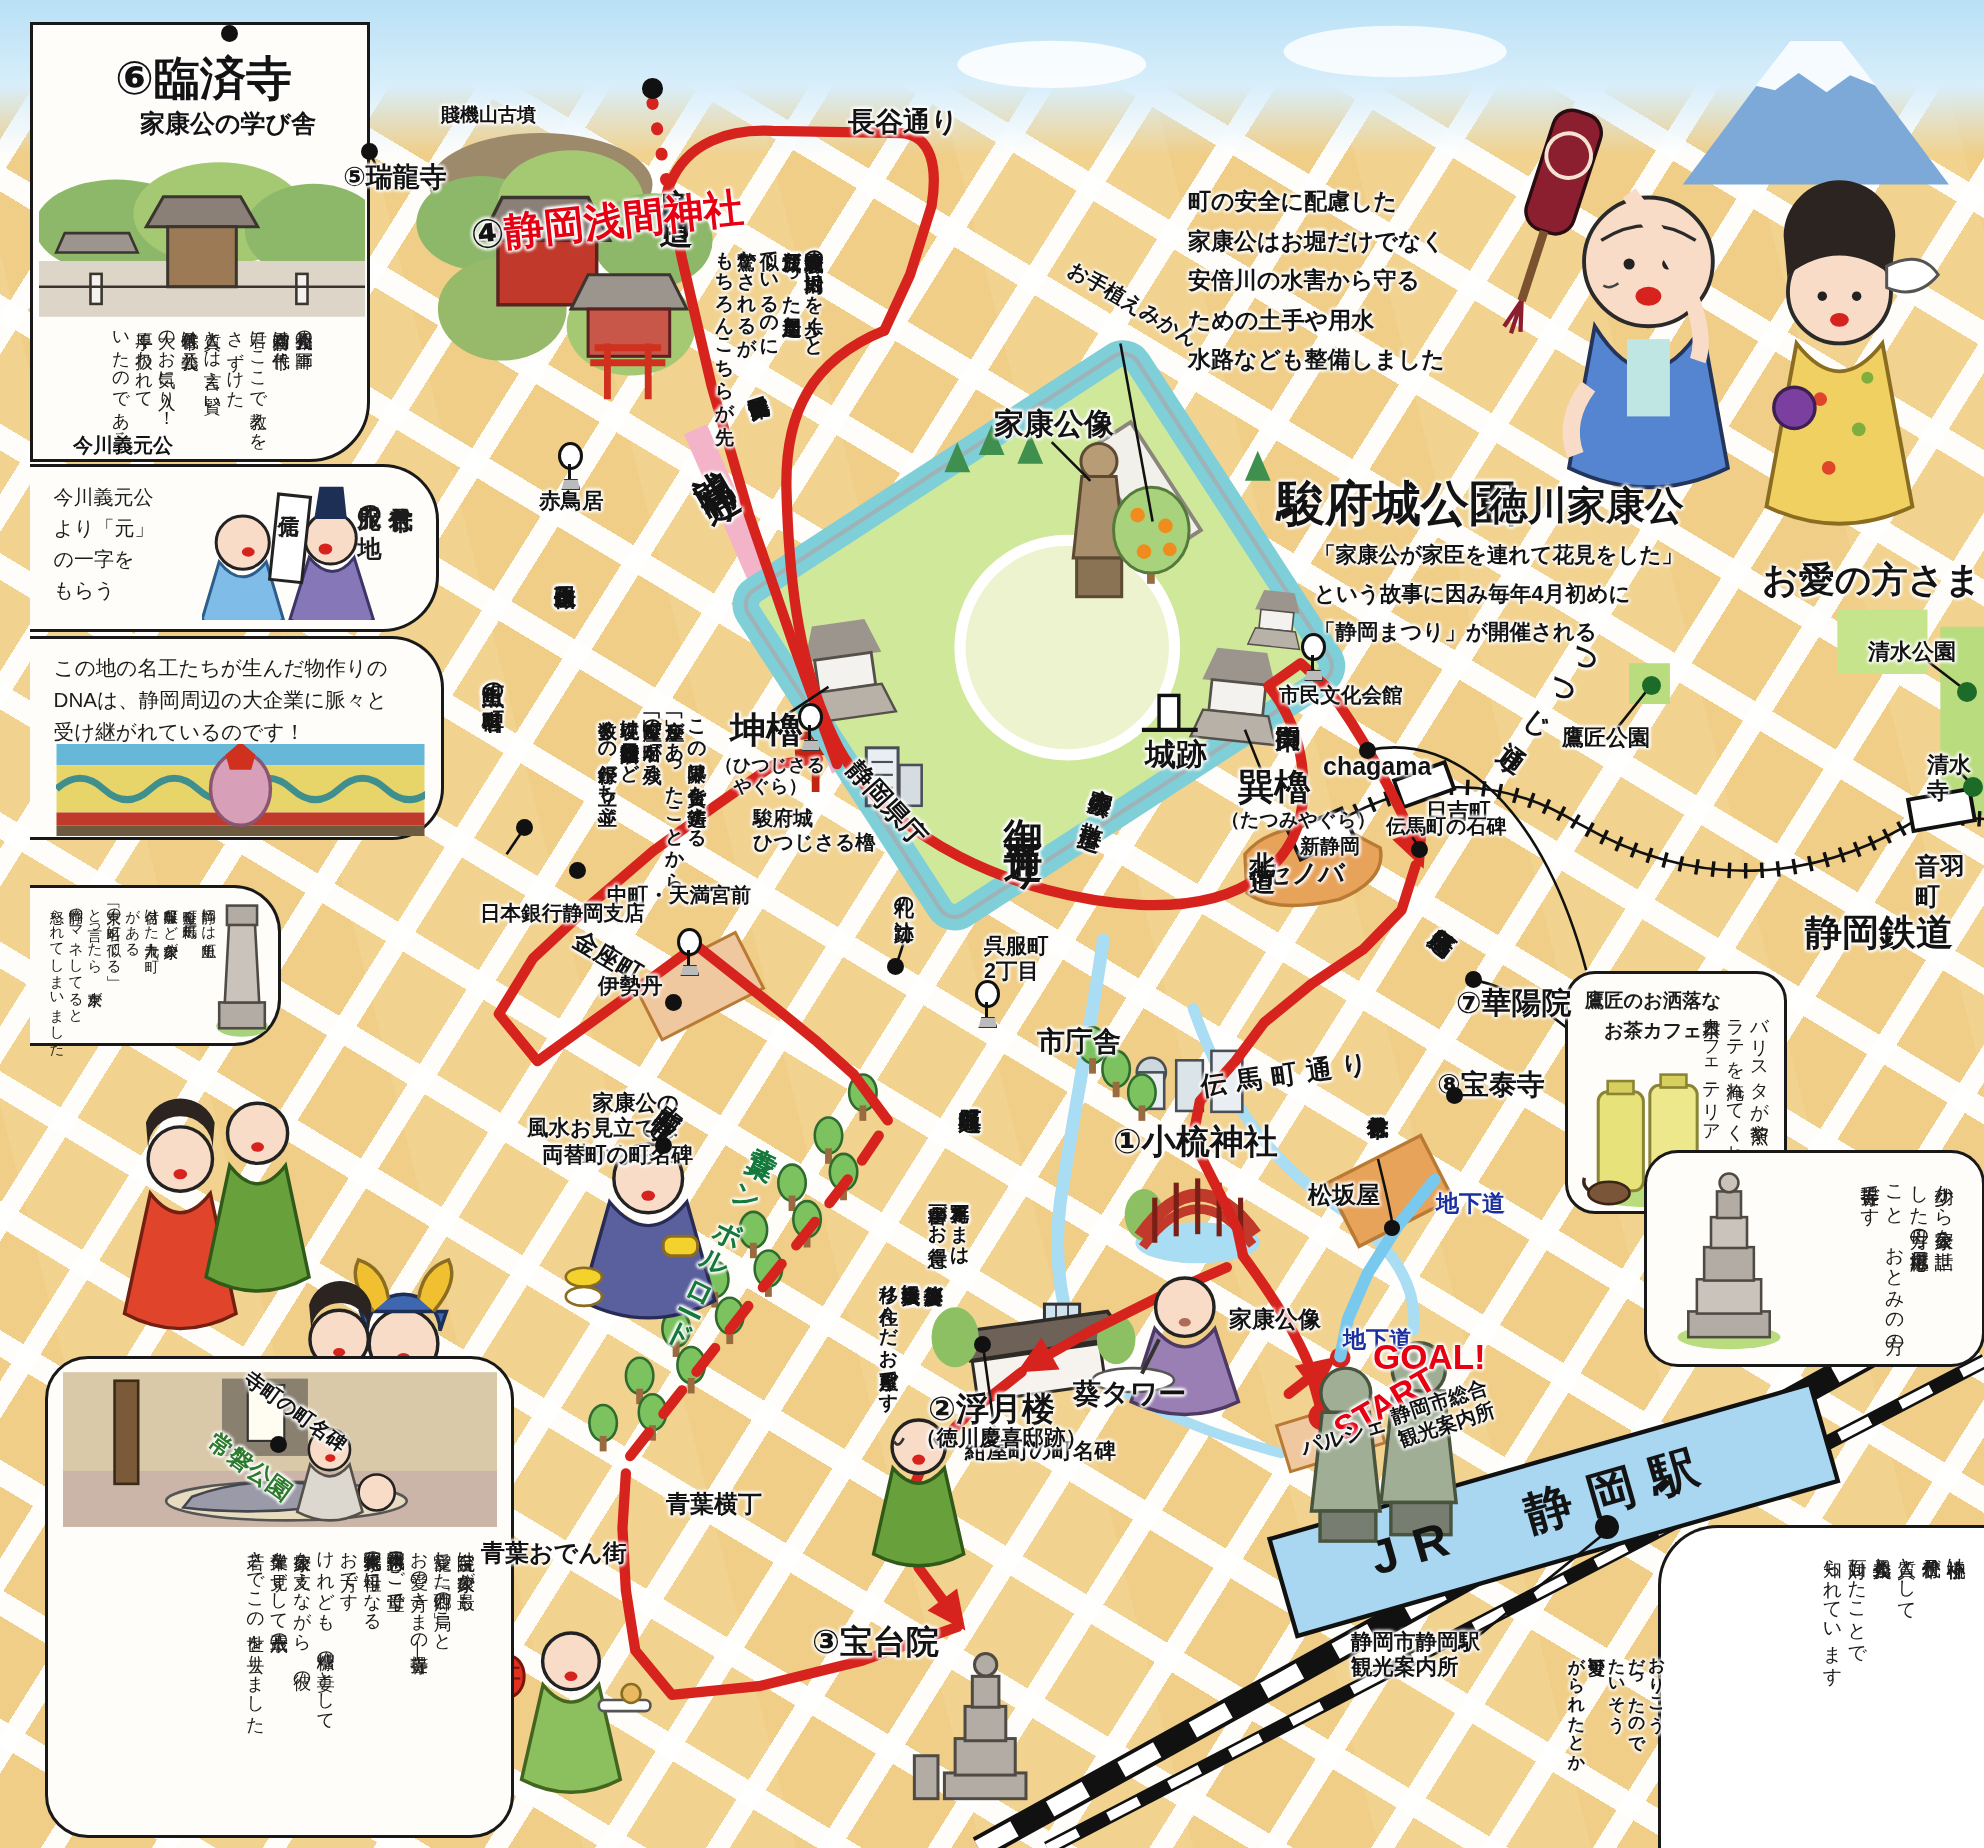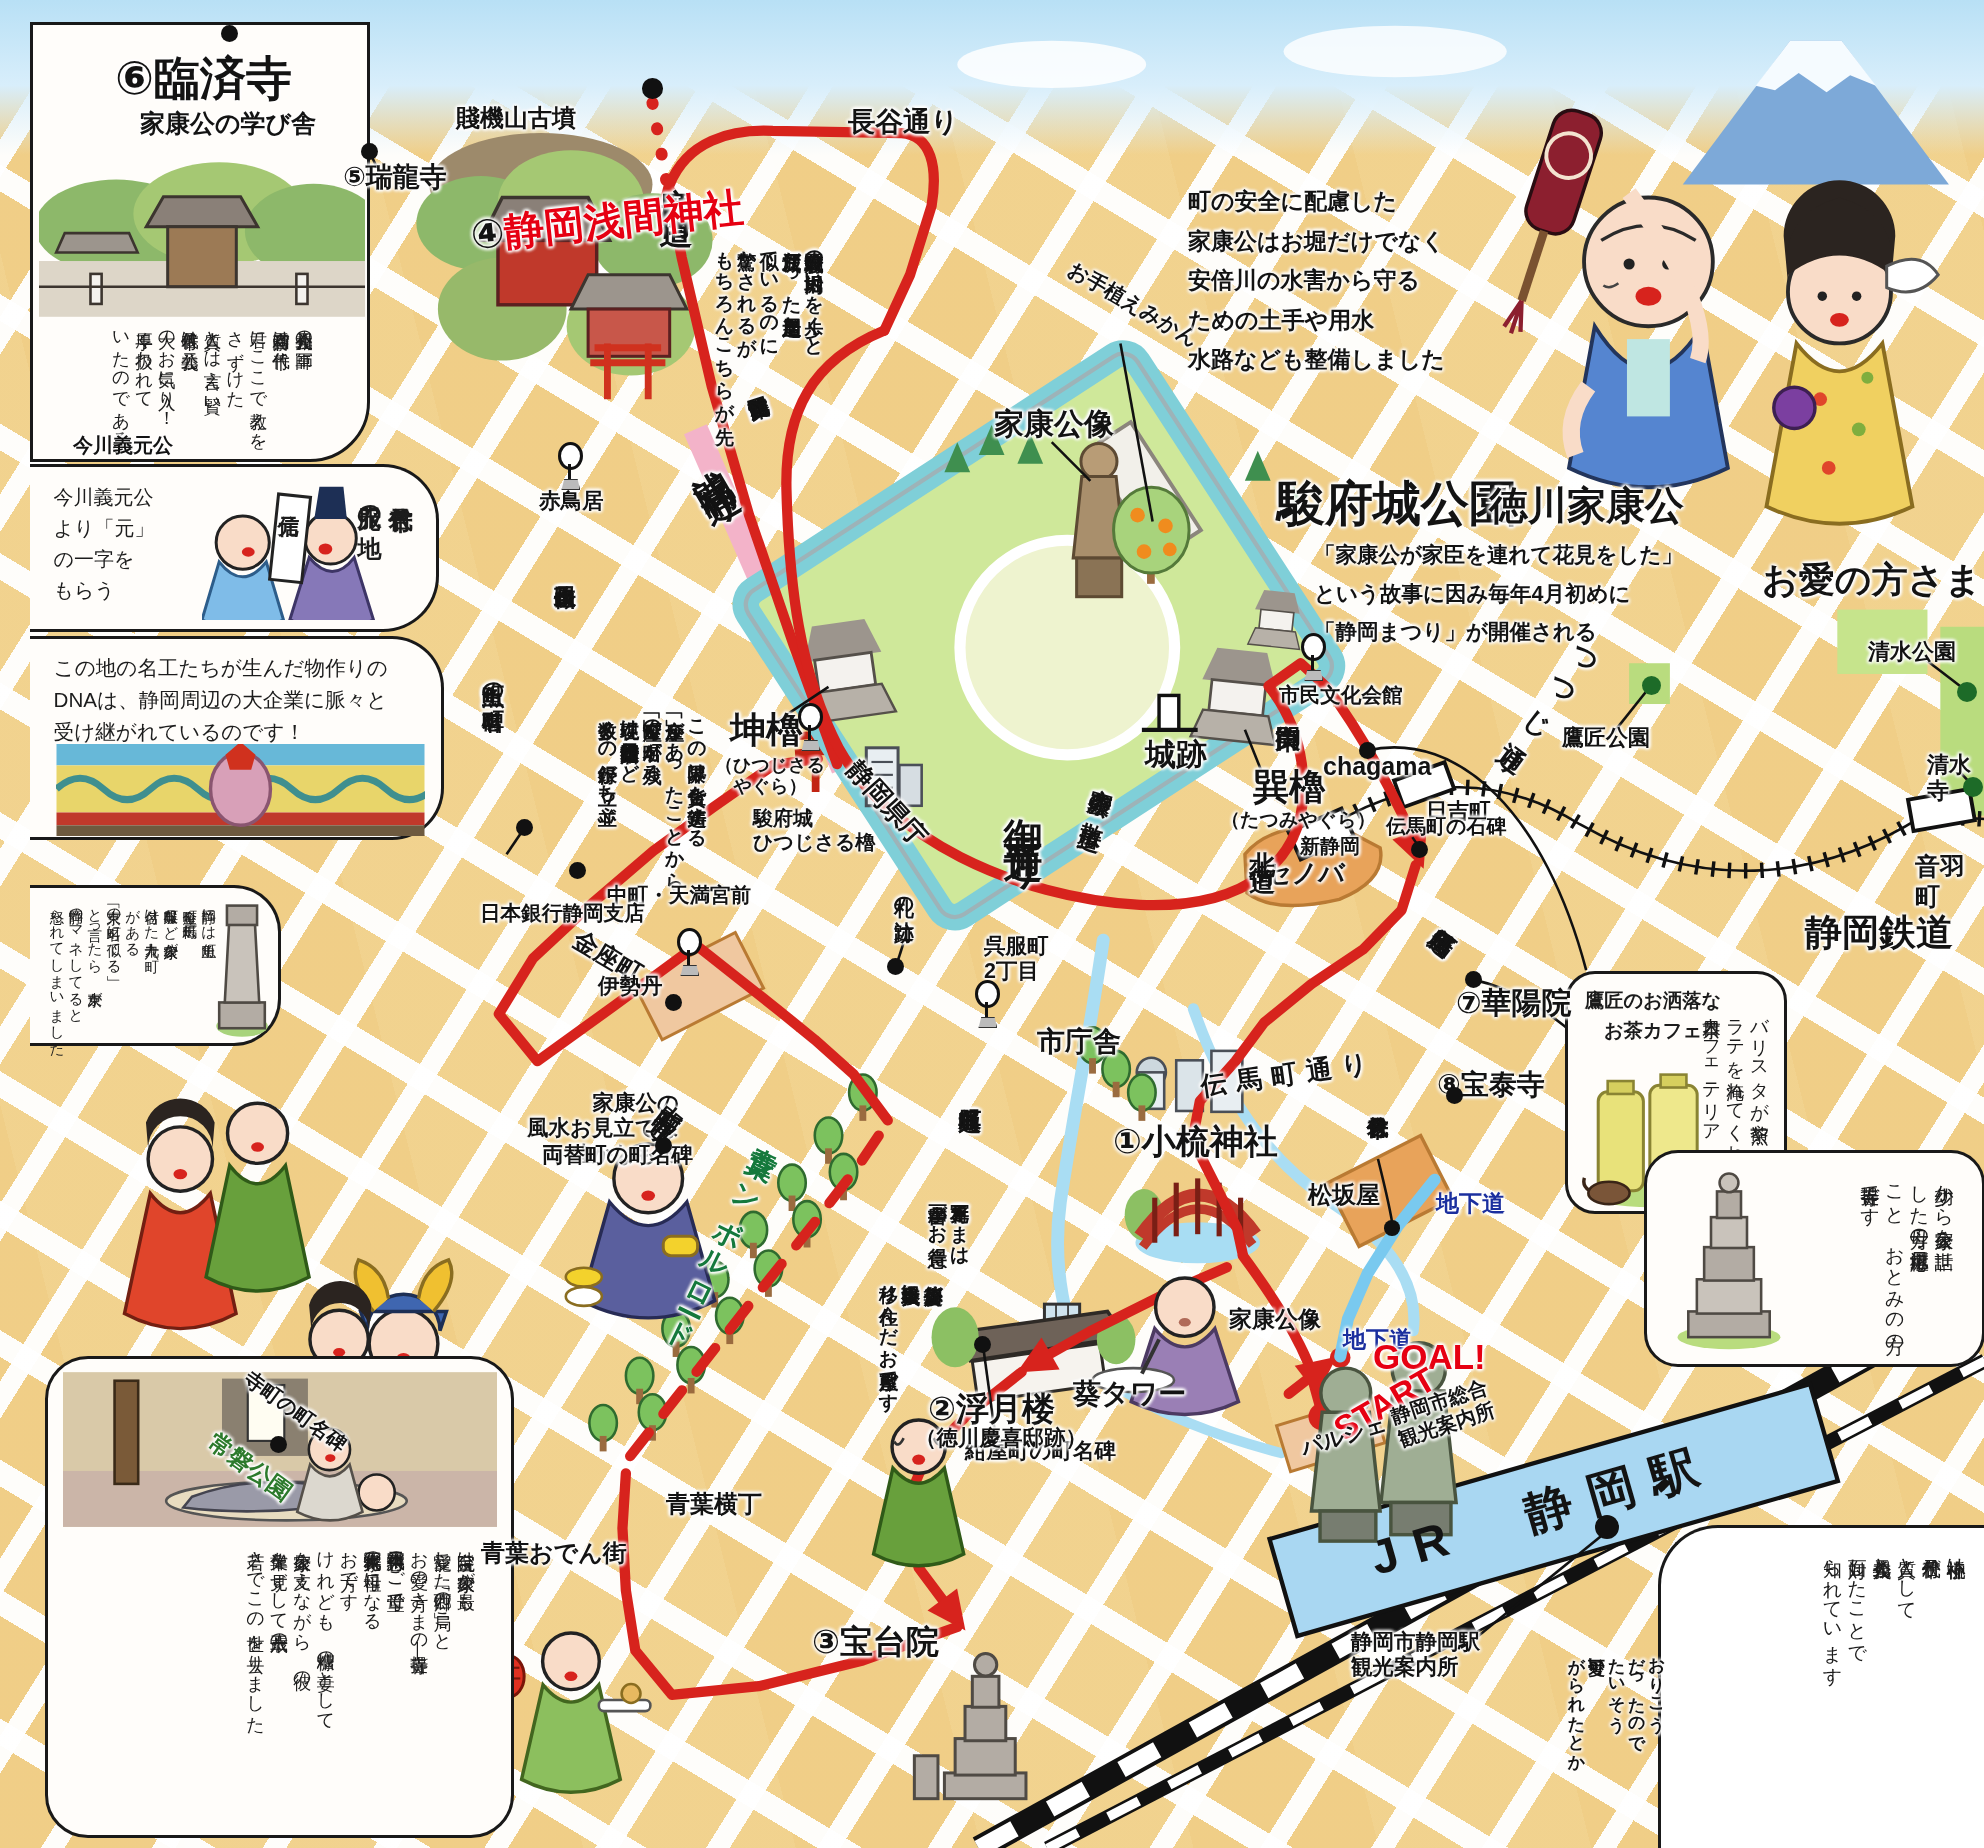--- a/index.html
+++ b/index.html
@@ -554,21 +554,21 @@
 数多くの銀行が立ち並ぶ</div>
   <div class="lbl" style="left:527px;top:1091px;font-size:21.5px;font-weight:600;text-align:right;">家康公の
 風水お見立ては
 確かなもの</div>
   <div class="lbl vt" style="left:877px;top:1271px;height:215px;font-size:19px;font-weight:600;">徳川慶喜公が
 大政奉還後に
 移り住んだお屋敷です</div>
   <div class="lbl vt" style="left:926px;top:1190px;height:129px;font-size:19px;font-weight:600;">元将軍さまは
 書画がお得意</div>
 
-  <div class="lbl" style="left:456px;top:104px;font-size:24px;">賤機山古墳</div>
+  <div class="lbl" style="left:441px;top:104px;font-size:19px;">賤機山古墳</div>
   <div class="lbl" style="left:848px;top:106px;font-size:27.5px;">長谷通り</div>
   <div class="lbl vt" style="left:656px;top:161px;height:300px;font-size:33px;letter-spacing:9.4px;">麻機街道</div>
   <div class="lbl" style="left:343px;top:162px;font-size:27px;">⑤瑞龍寺</div>
   <div class="lbl" style="left:470px;top:198px;font-size:40px;transform:rotate(-6deg);"><span>④</span><span class="red">静岡浅間神社</span></div>
   <div class="lbl vt" style="left:713px;top:436px;height:189px;font-size:37px;letter-spacing:7.7px;transform:rotate(-30deg);">浅間通り</div>
   <div class="lbl" style="left:539px;top:489px;font-size:21.5px;">赤鳥居</div>
   <div class="lbl vt" style="left:552px;top:569px;height:142px;font-size:22px;">山田長政像</div>
   <div class="lbl vt" style="left:773px;top:378px;height:223px;font-size:20px;transform:rotate(-18deg);">静岡市文化財資料館</div>
   <div class="lbl vt" style="left:480px;top:668px;height:185px;font-size:22px;">上魚町の町名碑</div>
   <div class="lbl" style="left:607px;top:883px;font-size:20.6px;">中町・天満宮前</div>
@@ -577,21 +577,21 @@
   <div class="lbl" style="left:1060px;top:292px;font-size:20.6px;transform:rotate(30deg);">お手植えみかん</div>
   <div class="lbl" style="left:994px;top:406px;font-size:30px;">家康公像</div>
   <div class="lbl" style="left:1277px;top:476px;font-size:48px;">駿府城公園</div>
   <div class="lbl" style="left:1145px;top:737px;font-size:31px;">城跡</div>
   <div class="lbl vt" style="left:1071px;top:768px;height:180px;font-size:23px;letter-spacing:2.6px;transform:rotate(16deg);">家康公の散歩道</div>
   <div class="lbl" style="left:730px;top:709px;font-size:36px;">坤櫓</div>
   <div class="lbl" style="left:715px;top:755px;font-size:18px;font-weight:600;text-align:center;">（ひつじさる
 やぐら）</div>
   <div class="lbl" style="left:753px;top:807px;font-size:20px;font-weight:600;">駿府城
 ひつじさる櫓</div>
-  <div class="lbl" style="left:1238px;top:766px;font-size:36px;margin-left:15px;">巽櫓</div>
+  <div class="lbl" style="left:1238px;top:766px;font-size:36px;">巽櫓</div>
   <div class="lbl" style="left:1221px;top:809px;font-size:19px;font-weight:600;">（たつみやぐら）</div>
   <div class="lbl vt" style="left:1273px;top:706px;height:103px;font-size:25px;">東御門</div>
   <div class="lbl" style="left:1279px;top:683px;font-size:20.6px;">市民文化会館</div>
   <div class="lbl vt" style="left:1000px;top:788px;height:240px;font-size:39px;letter-spacing:12px;">御幸通り</div>
   <div class="lbl" style="left:835px;top:788px;font-size:26px;transform:rotate(48deg);">静岡県庁</div>
   <div class="lbl" style="left:1037px;top:1025px;font-size:28px;">市庁舎</div>
   <div class="lbl vt" style="left:892px;top:883px;height:94px;font-size:20px;">札の辻跡</div>
   <div class="lbl" style="left:598px;top:974px;font-size:21.5px;">伊勢丹</div>
   <div class="lbl" style="left:984px;top:934px;font-size:21.5px;">呉服町
 2丁目</div>

